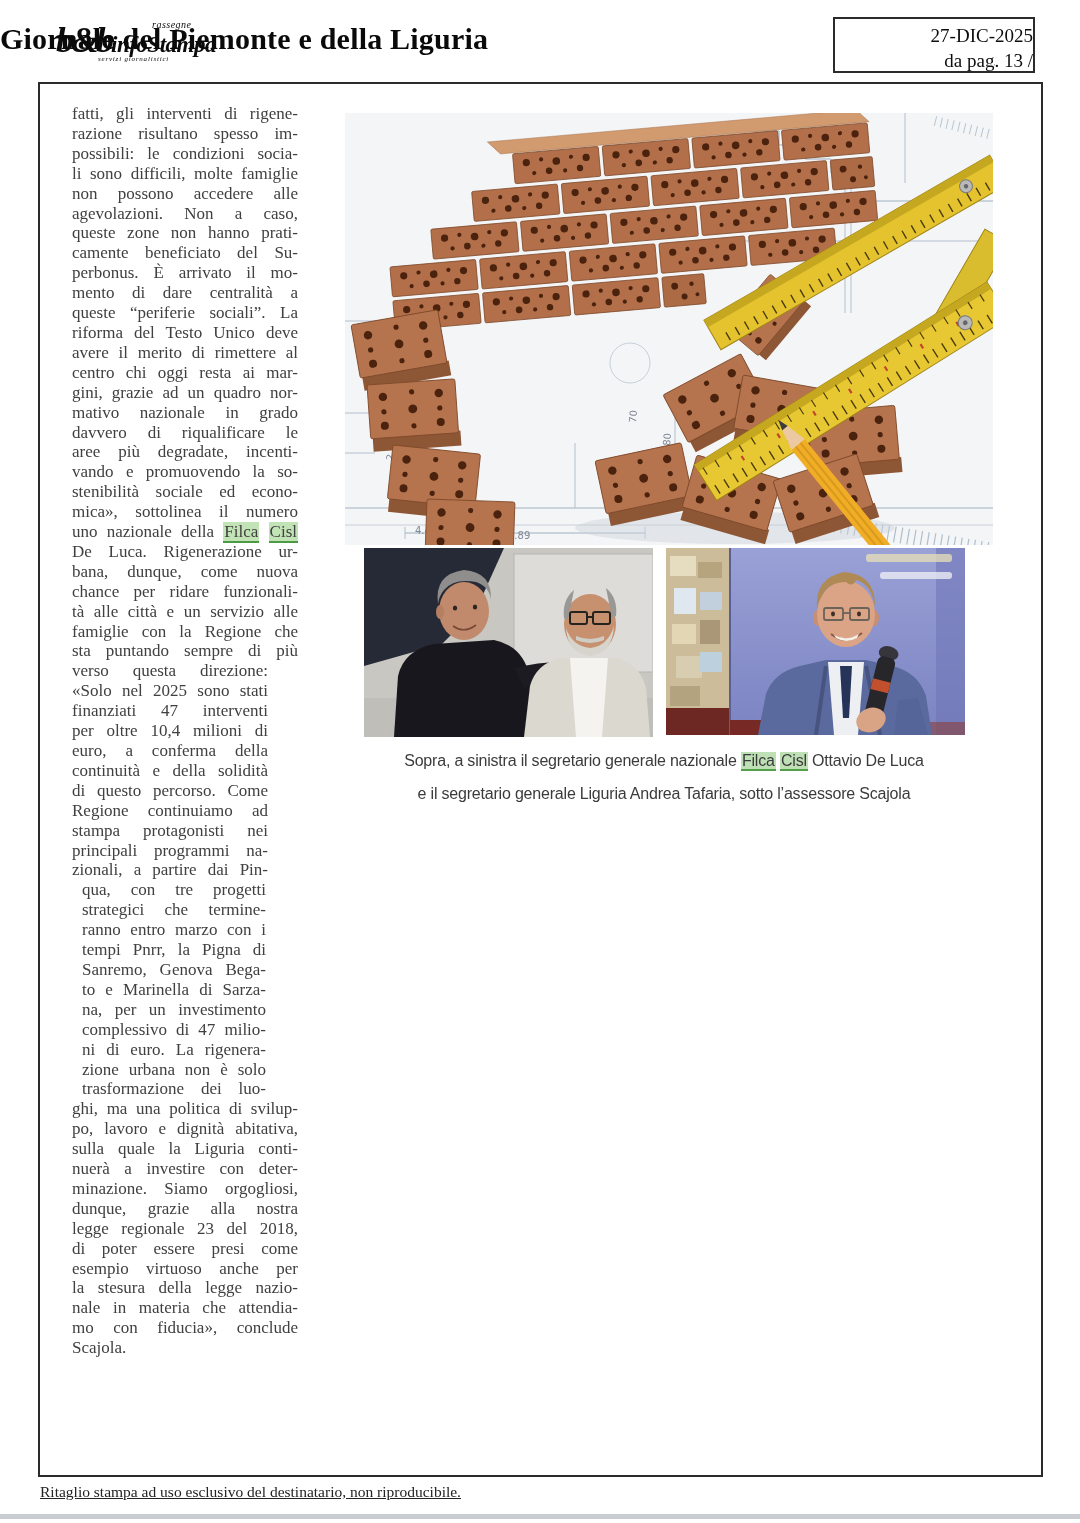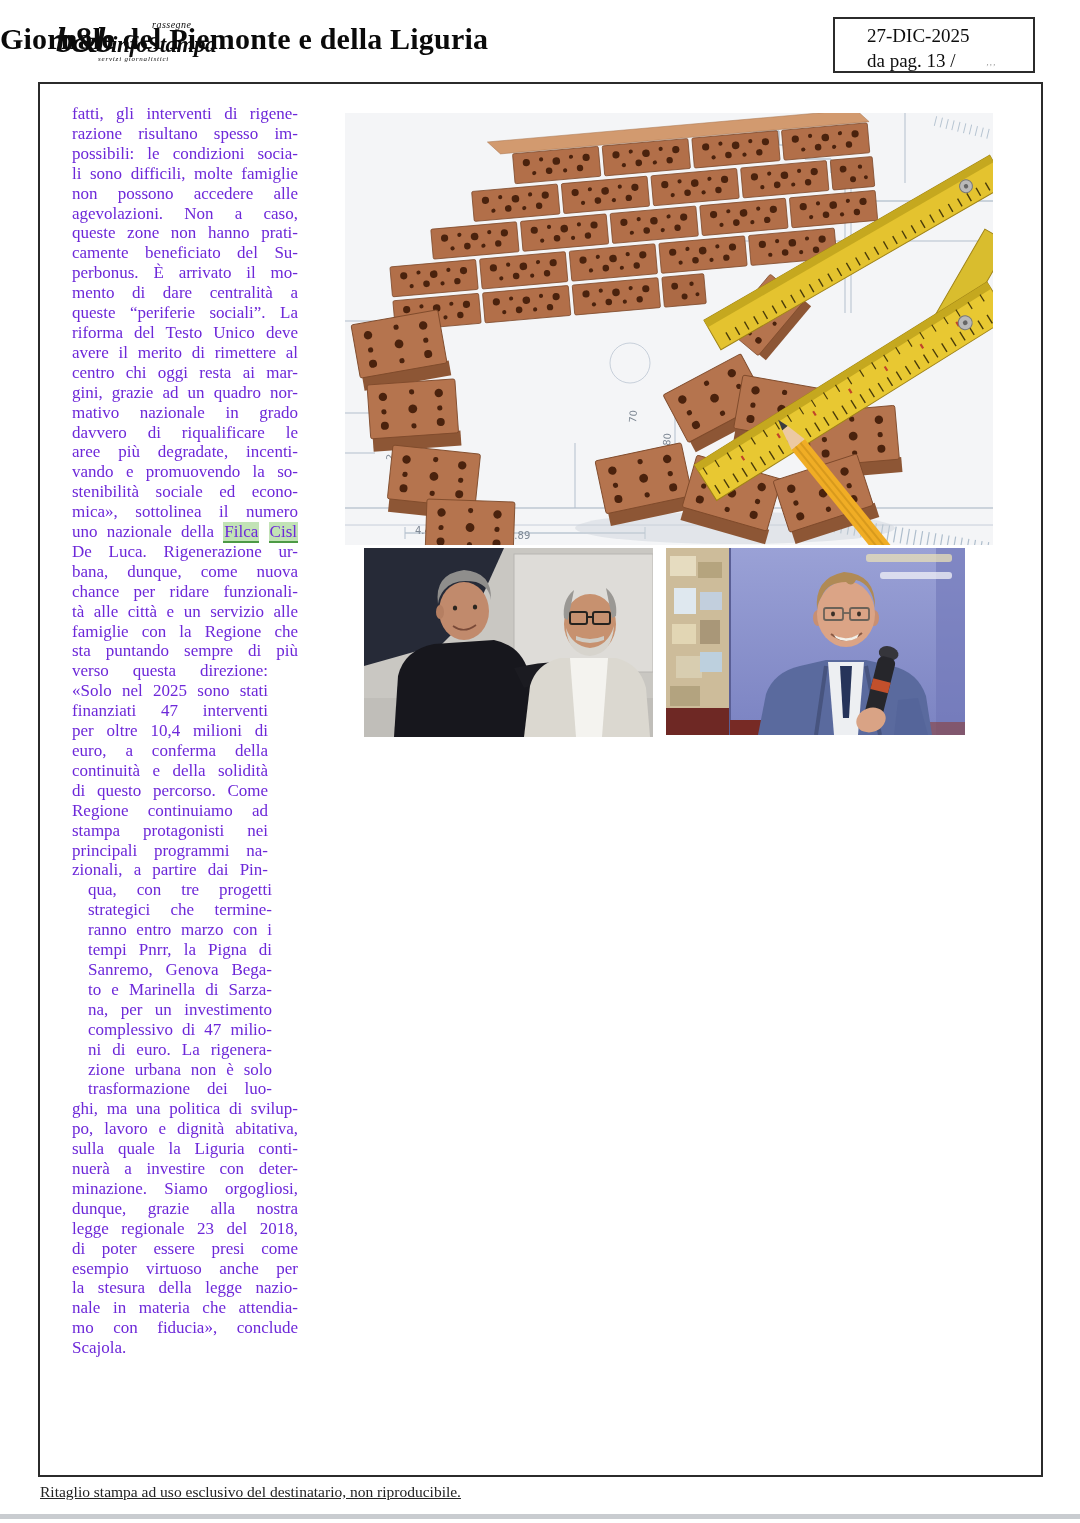--- a/index.html
+++ b/index.html
@@ -9,31 +9,31 @@
   
   .logo{position:absolute;left:56px;top:22px;width:170px;line-height:1;color:#0c0c0c;}
   .logo-row{white-space:nowrap;}
   .logo-amp{font-size:36px;font-weight:bold;font-style:italic;letter-spacing:-3px;}
   .logo-main{font-size:23px;font-weight:bold;font-style:italic;letter-spacing:-0.5px;}
   .logo-tagline-top{position:absolute;left:96px;top:-2px;font-size:10px;font-style:italic;letter-spacing:.5px;}
   .logo-tagline-bottom{position:absolute;left:42px;top:34px;font-size:7px;font-style:italic;letter-spacing:.8px;}
   .header-title{position:absolute;left:0;top:22px;width:1080px;text-align:left;
         font-size:30px;font-weight:bold;letter-spacing:.2px;color:#0a0a0a;}
   .datebox{position:absolute;left:833px;top:17px;width:166px;height:48px;border:2px solid #2b2b2b;
-        font-size:19px;line-height:25px;padding:4px 0 0 32px;color:#0d0d0d;}
+        font-size:19px;line-height:25px;padding:4px 0 0 32px;color:#0d0d0d;text-align:right;}
   .corner-mark{position:absolute;left:986px;top:62px;color:#9a9a9a;font-size:9px;letter-spacing:1px;}
 
   
   .clipbox{position:absolute;left:38px;top:82px;width:1001px;height:1391px;border:2px solid #2b2b2b;}
 
   
-  .article{position:absolute;left:72px;top:104px;width:226px;font-size:17px;line-height:19.9px;color:#6d28d9;}
+  .article{position:absolute;left:72px;top:104px;width:226px;font-size:17px;line-height:19.9px;color:#404040;}
   .line{text-align:justify;text-align-last:justify;white-space:normal;}
   .line.nw{width:196px;}
-  .line.ni{width:184px;margin-left:16px;}
+  .line.ni{width:184px;margin-left:10px;}
   .line.last{text-align-last:left;}
   .hl{background:#c2e3b6;border-bottom:2px solid #4d9a45;padding:0 1px;}
 
   
   .photo{position:absolute;}
   .photo svg{display:block;}
 
   
   .caption{position:absolute;left:352px;top:744px;width:624px;text-align:center;
         font-family:"Liberation Sans",sans-serif;font-size:16px;line-height:33px;
@@ -403,17 +403,21 @@
         <g transform="translate(212,148) rotate(14)">
           <ellipse cx="0" cy="-44" rx="10" ry="7" fill="#35353b"></ellipse>
           <rect x="-9" y="-40" width="18" height="64" rx="6" fill="#26262b"></rect>
           <rect x="-9" y="-16" width="18" height="11" fill="#c2502c"></rect>
         </g>
         <ellipse cx="205" cy="172" rx="15" ry="12" fill="#d9a385" transform="rotate(-20 205 172)"></ellipse>
       </g>
     </svg>
   </div>
 
+  <div class="caption">
+    <div><span>Sopra, a sinistra il segretario generale nazionale </span><span class="hl">Filca</span><span> </span><span class="hl">Cisl</span><span> Ottavio De Luca</span></div>
+    <div>e il segretario generale Liguria Andrea Tafaria, sotto l’assessore Scajola</div>
+  </div>
 
   <div class="footer">Ritaglio stampa ad uso esclusivo del destinatario, non riproducibile.</div>
   <div class="bottom-band"></div>
 
 </div>
 
 </body></html>

